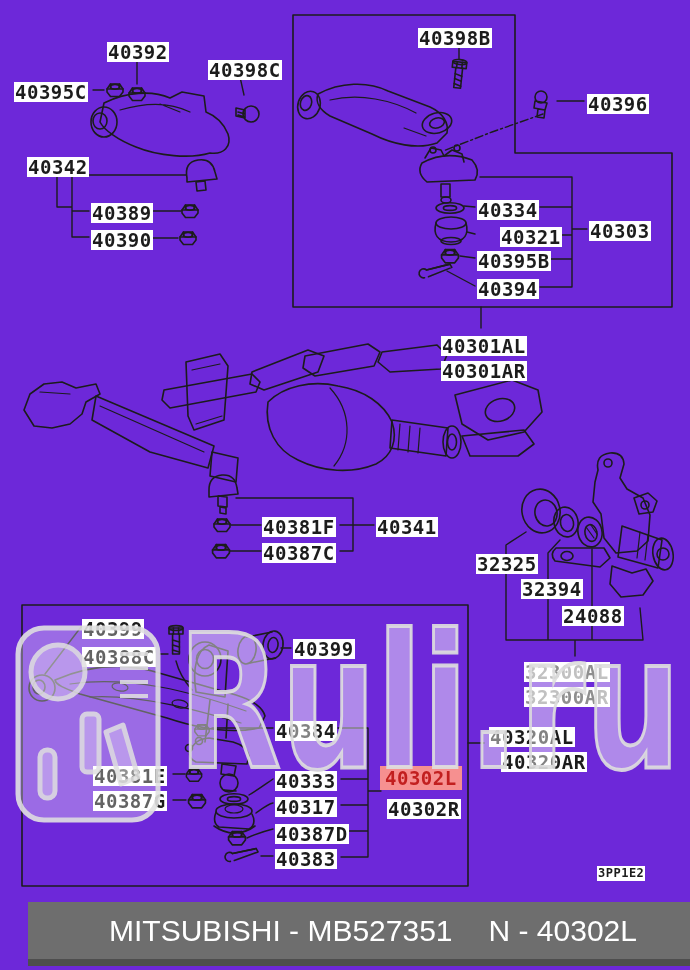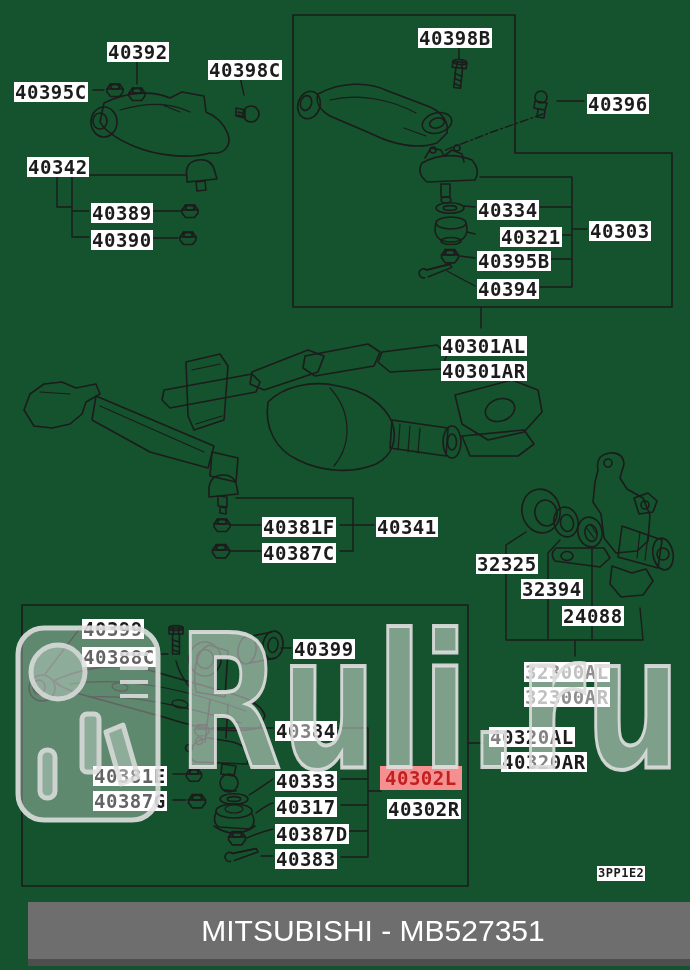--- a/index.html
+++ b/index.html
@@ -1,16 +1,16 @@
 <!DOCTYPE html>
 <html style="--hl-bg: #f69090; --hl-text: #c21f1f; --gray-label: #8f8f8f; --footer-bg: #6e6e6e; --footer-edge: #4e4e4e; --footer-text: #ffffff;"><head>
 <meta charset="utf-8">
 <style>
   html,body{margin:0;padding:0;background:#fff;}
-  .stage{position:relative;width:690px;height:970px;background:#14532d;overflow:hidden;
+  .stage{position:relative;width:690px;height:970px;background:#6d28d9;overflow:hidden;
          font-family:"DejaVu Sans Mono",monospace;}
   svg.art{position:absolute;left:0;top:0;}
   svg.art *{stroke:#1c1c1c;fill:none;stroke-width:1.6;stroke-linecap:round;stroke-linejoin:round;}
   svg.art .thick{stroke-width:2.2;}
   svg.art .thin, svg.art .thin *{stroke-width:1.2;}
   svg.art .leader, svg.art .leader *{stroke-width:1.4;}
   .lbl{position:absolute;font-weight:bold;font-size:19px;line-height:20px;letter-spacing:.5px;
        color:#1c1c1c;background:#fff;padding:0 1px;white-space:nowrap;z-index:2;}
   .lbl.gray{color:var(--gray-label,#8f8f8f);}
   .lbl.small{font-size:12px;line-height:15px;}
@@ -261,15 +261,16 @@
         <rect x="70" y="92" width="17" height="58" rx="5"></rect>
         <rect x="28" y="128" width="15" height="48" rx="7"></rect>
         <path d="M94,110 l17,-7 15,52 -17,7 z"></path>
       </g>
     </svg>
     <span class="wm-text">Ruli.ru</span>
   </div>
 
   <div class="footer">
     <span>MITSUBISHI - MB527351</span>
+    <span>N - 40302L</span>
   </div>
 
 </div>
 
 </body></html>

